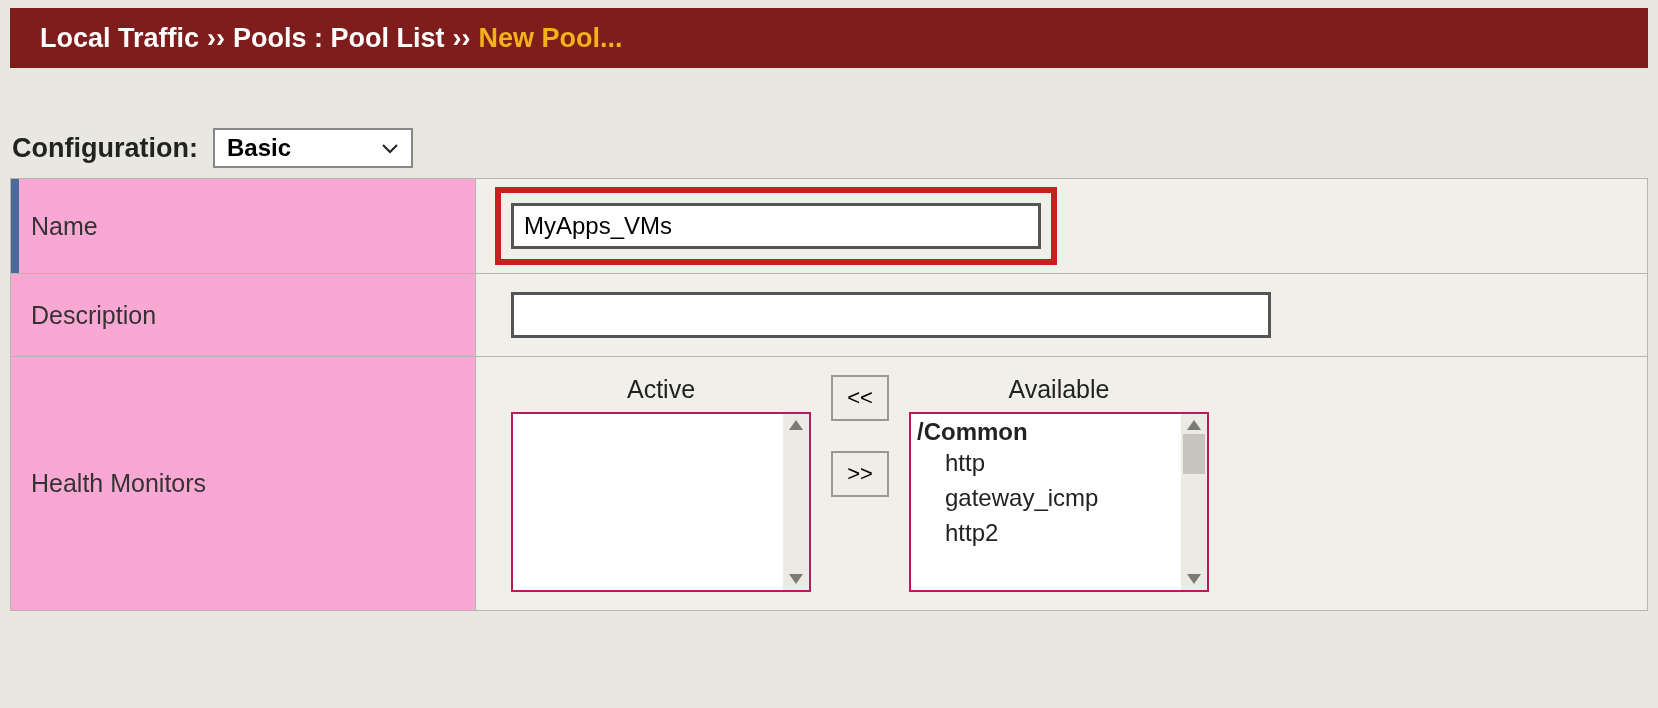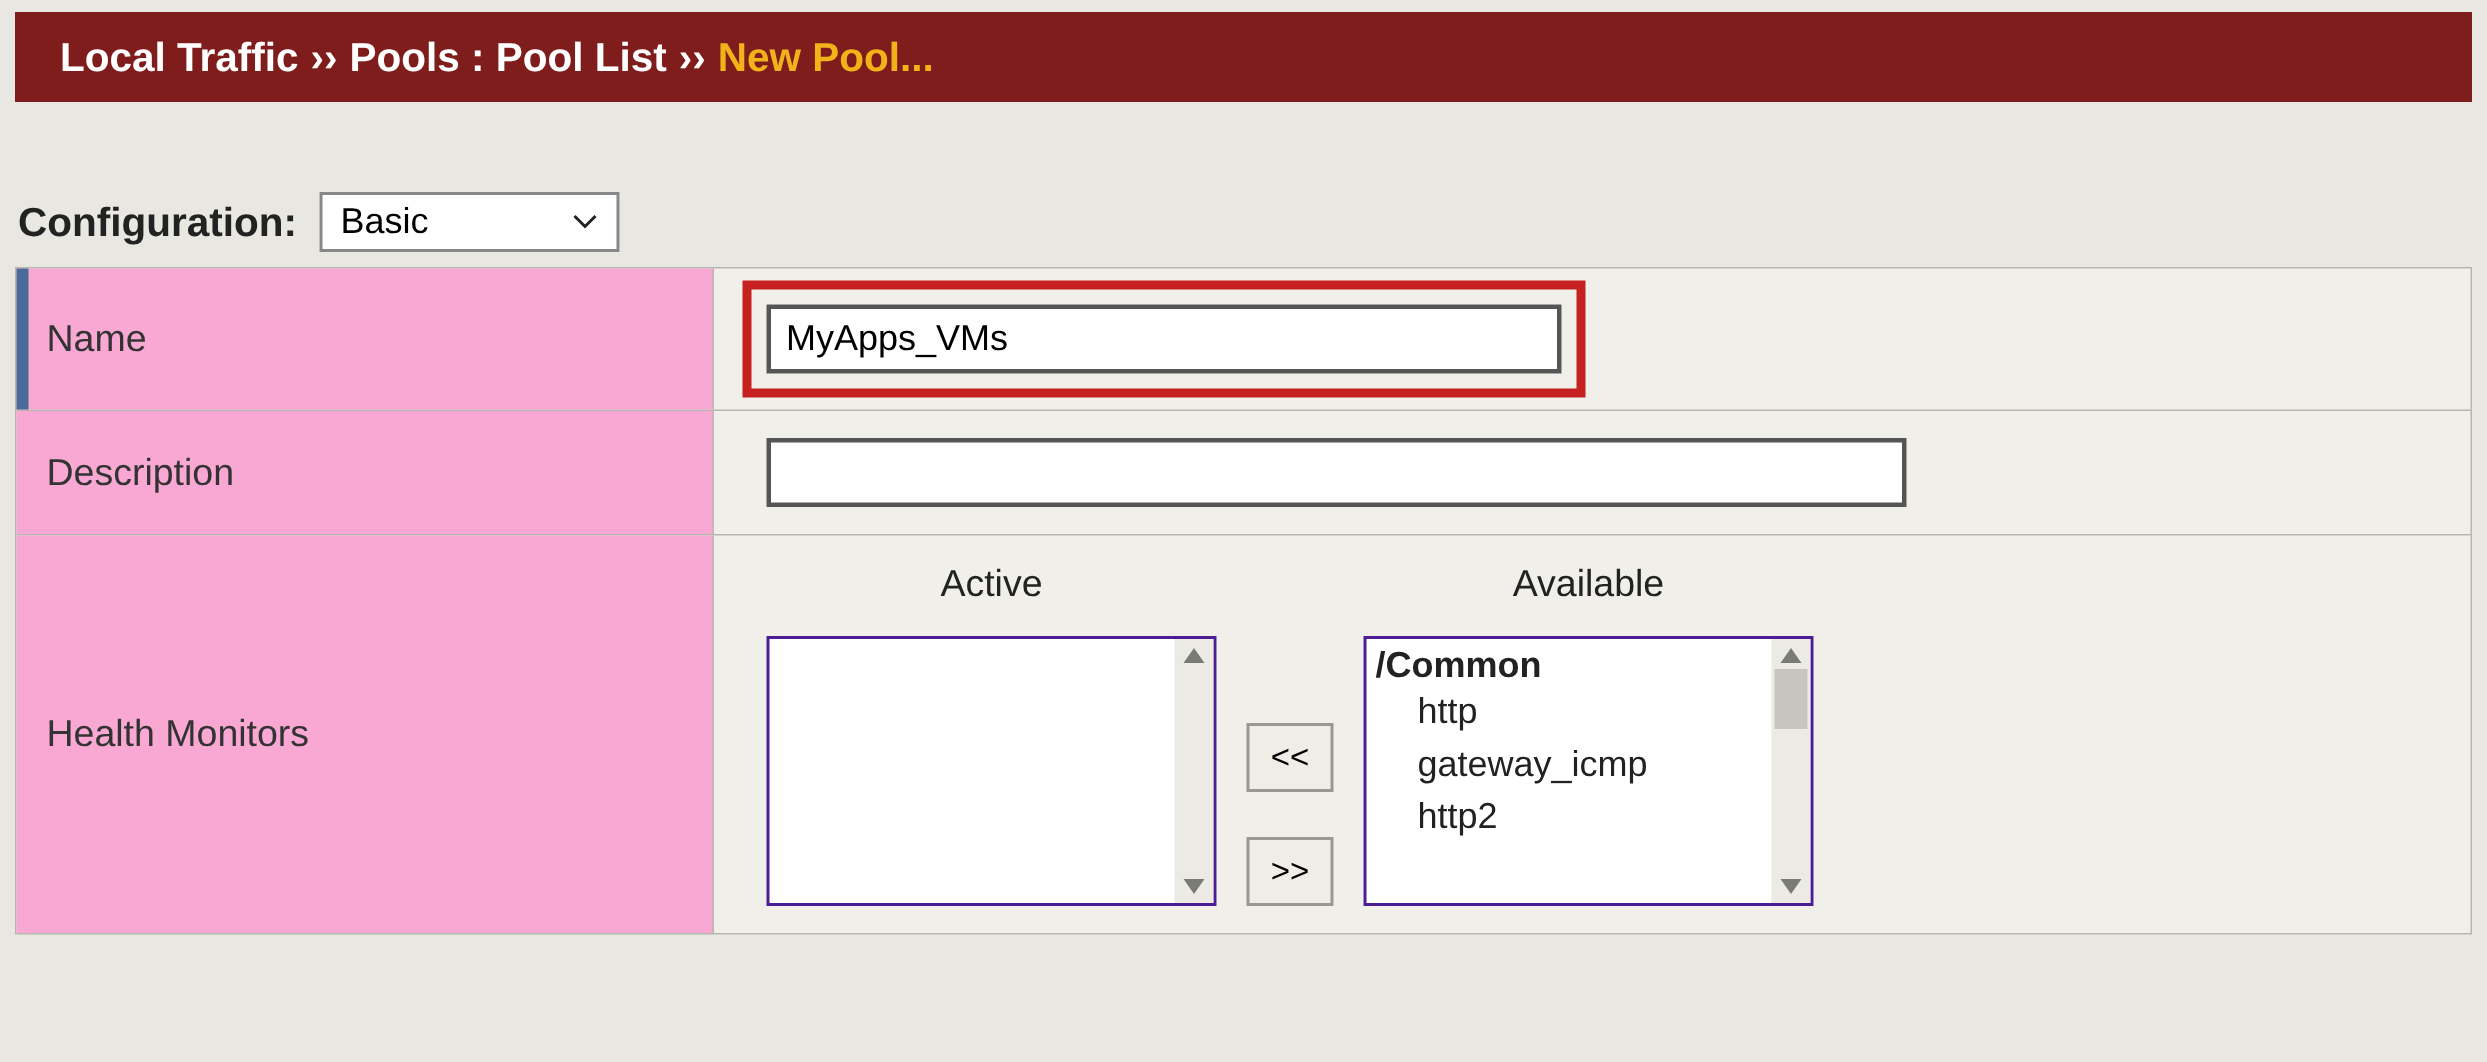--- a/index.html
+++ b/index.html
@@ -38,21 +38,21 @@
     position: relative;
     display: inline-flex;
     align-items: center;
     border: 2px solid #888;
     background: #fff;
     height: 40px;
     width: 200px;
     padding: 0 12px;
     font-size: 24px;
   }
-  .config-select-wrap .val { flex: 1; }
+  .config-select-wrap .val { flex: 1; font-weight: bold; }
   .config-select-wrap .chev {
     font-size: 20px;
     color: #222;
   }
 
   .form-table {
     width: 100%;
     border: 1px solid #b6b6b0;
     border-collapse: collapse;
     background: #f0efe9;
@@ -95,37 +95,36 @@
     border: 6px solid #c62020;
     padding: 10px;
     display: inline-block;
     margin-left: -16px;
     margin-top: -10px;
     margin-bottom: -10px;
   }
 
   .monitor-area {
     display: flex;
-    align-items: flex-end;
+    align-items: flex-start;
     gap: 20px;
   }
   .monitor-col {
     display: flex;
     flex-direction: column;
     align-items: center;
   }
   .monitor-col-label { font-size: 25px; color: #222; margin-bottom: 8px; }
   .listbox {
     width: 300px;
     height: 180px;
-    border: 2px solid #4c1d95;
+    border: 2px solid #be185d;
     background: #fff;
     position: relative;
     overflow: hidden;
-    margin-top: 12px;
   }
   .listbox .scroll-stub {
     position: absolute;
     right: 0; top: 0; bottom: 0;
     width: 26px;
     background: #eceae4;
     display: flex;
     flex-direction: column;
     justify-content: space-between;
     align-items: center;

